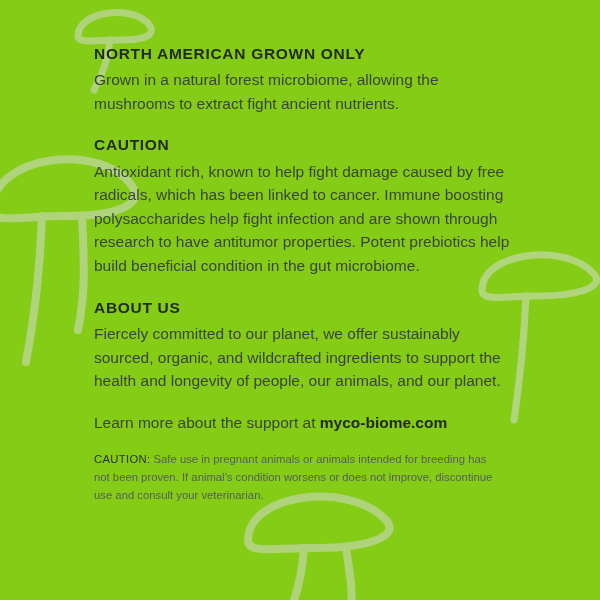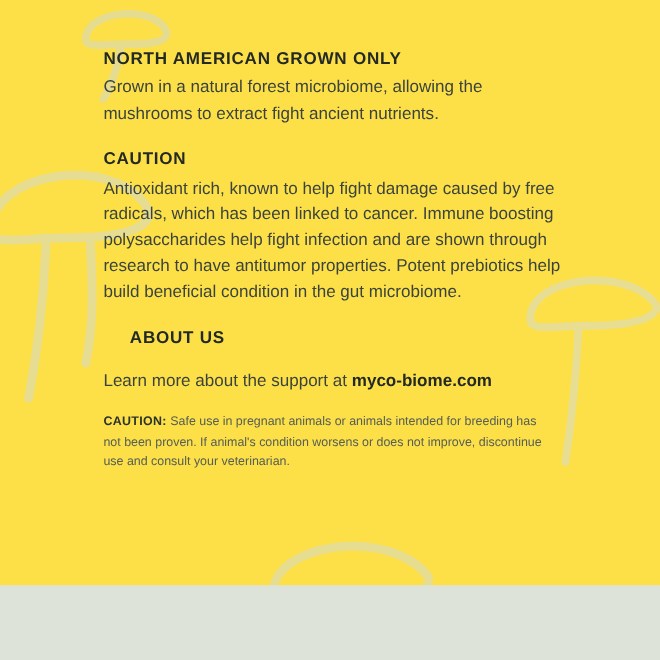--- a/index.html
+++ b/index.html
@@ -10,22 +10,22 @@
     width: 600px;
     height: 600px;
     overflow: hidden;
     font-family: "Liberation Sans", sans-serif;
     background: #dde3d9;
   }
 
   .page {
     position: relative;
     width: 600px;
-    height: 532px;
-    background: #fde047;
+    height: 600px;
+    background: #84cc16;
     overflow: hidden;
   }
 
   
   .watermarks {
     position: absolute;
     inset: 0;
     pointer-events: none;
   }
   .wm {
@@ -54,21 +54,21 @@
 
   .body-text {
     font-size: 15.5px;
     line-height: 1.52;
     color: #3a433d;
     margin: 0;
     font-weight: 400;
   }
 
   .block { margin-bottom: 20px; }
-  .block.tight { margin-bottom: 18px; margin-left: 24px; }
+  .block.tight { margin-bottom: 18px; }
 
   .learn-more {
     font-size: 15.5px;
     color: #3a433d;
     margin: 0 0 16px 0;
     line-height: 1.5;
   }
   .learn-more .site {
     font-weight: bold;
     color: #232a26;
@@ -76,21 +76,21 @@
   }
 
   .caution {
     font-size: 11.3px;
     line-height: 1.62;
     color: #555e57;
     margin: 0;
     width: 400px;
   }
   .caution .caution-label {
-    font-weight: bold;
+    font-weight: normal;
     color: #2b332e;
     letter-spacing: 0.3px;
   }
 </style>
 </head>
 <body>
 
 <div class="page">
 
   <div class="watermarks">
@@ -134,20 +134,21 @@
       <p class="body-text">Grown in a natural forest microbiome, allowing the mushrooms to extract fight ancient nutrients.</p>
     </div>
 
     <div class="block">
       <h2 class="heading">CAUTION</h2>
       <p class="body-text">Antioxidant rich, known to help fight damage caused by free radicals, which has been linked to cancer. Immune boosting polysaccharides help fight infection and are shown through research to have antitumor properties. Potent prebiotics help build beneficial condition in the gut microbiome.</p>
     </div>
 
     <div class="block tight">
       <h2 class="heading">ABOUT US</h2>
+      <p class="body-text">Fiercely committed to our planet, we offer sustainably sourced, organic, and wildcrafted ingredients to support the health and longevity of people, our animals, and our planet.</p>
     </div>
 
     <p class="learn-more"><span>Learn more about the support at </span><span class="site">myco-biome.com</span></p>
 
     <p class="caution"><span class="caution-label">CAUTION:</span><span> Safe use in pregnant animals or animals intended for breeding has not been proven. If animal's condition worsens or does not improve, discontinue use and consult your veterinarian.</span></p>
 
   </div>
 </div>
 
 </body></html>

